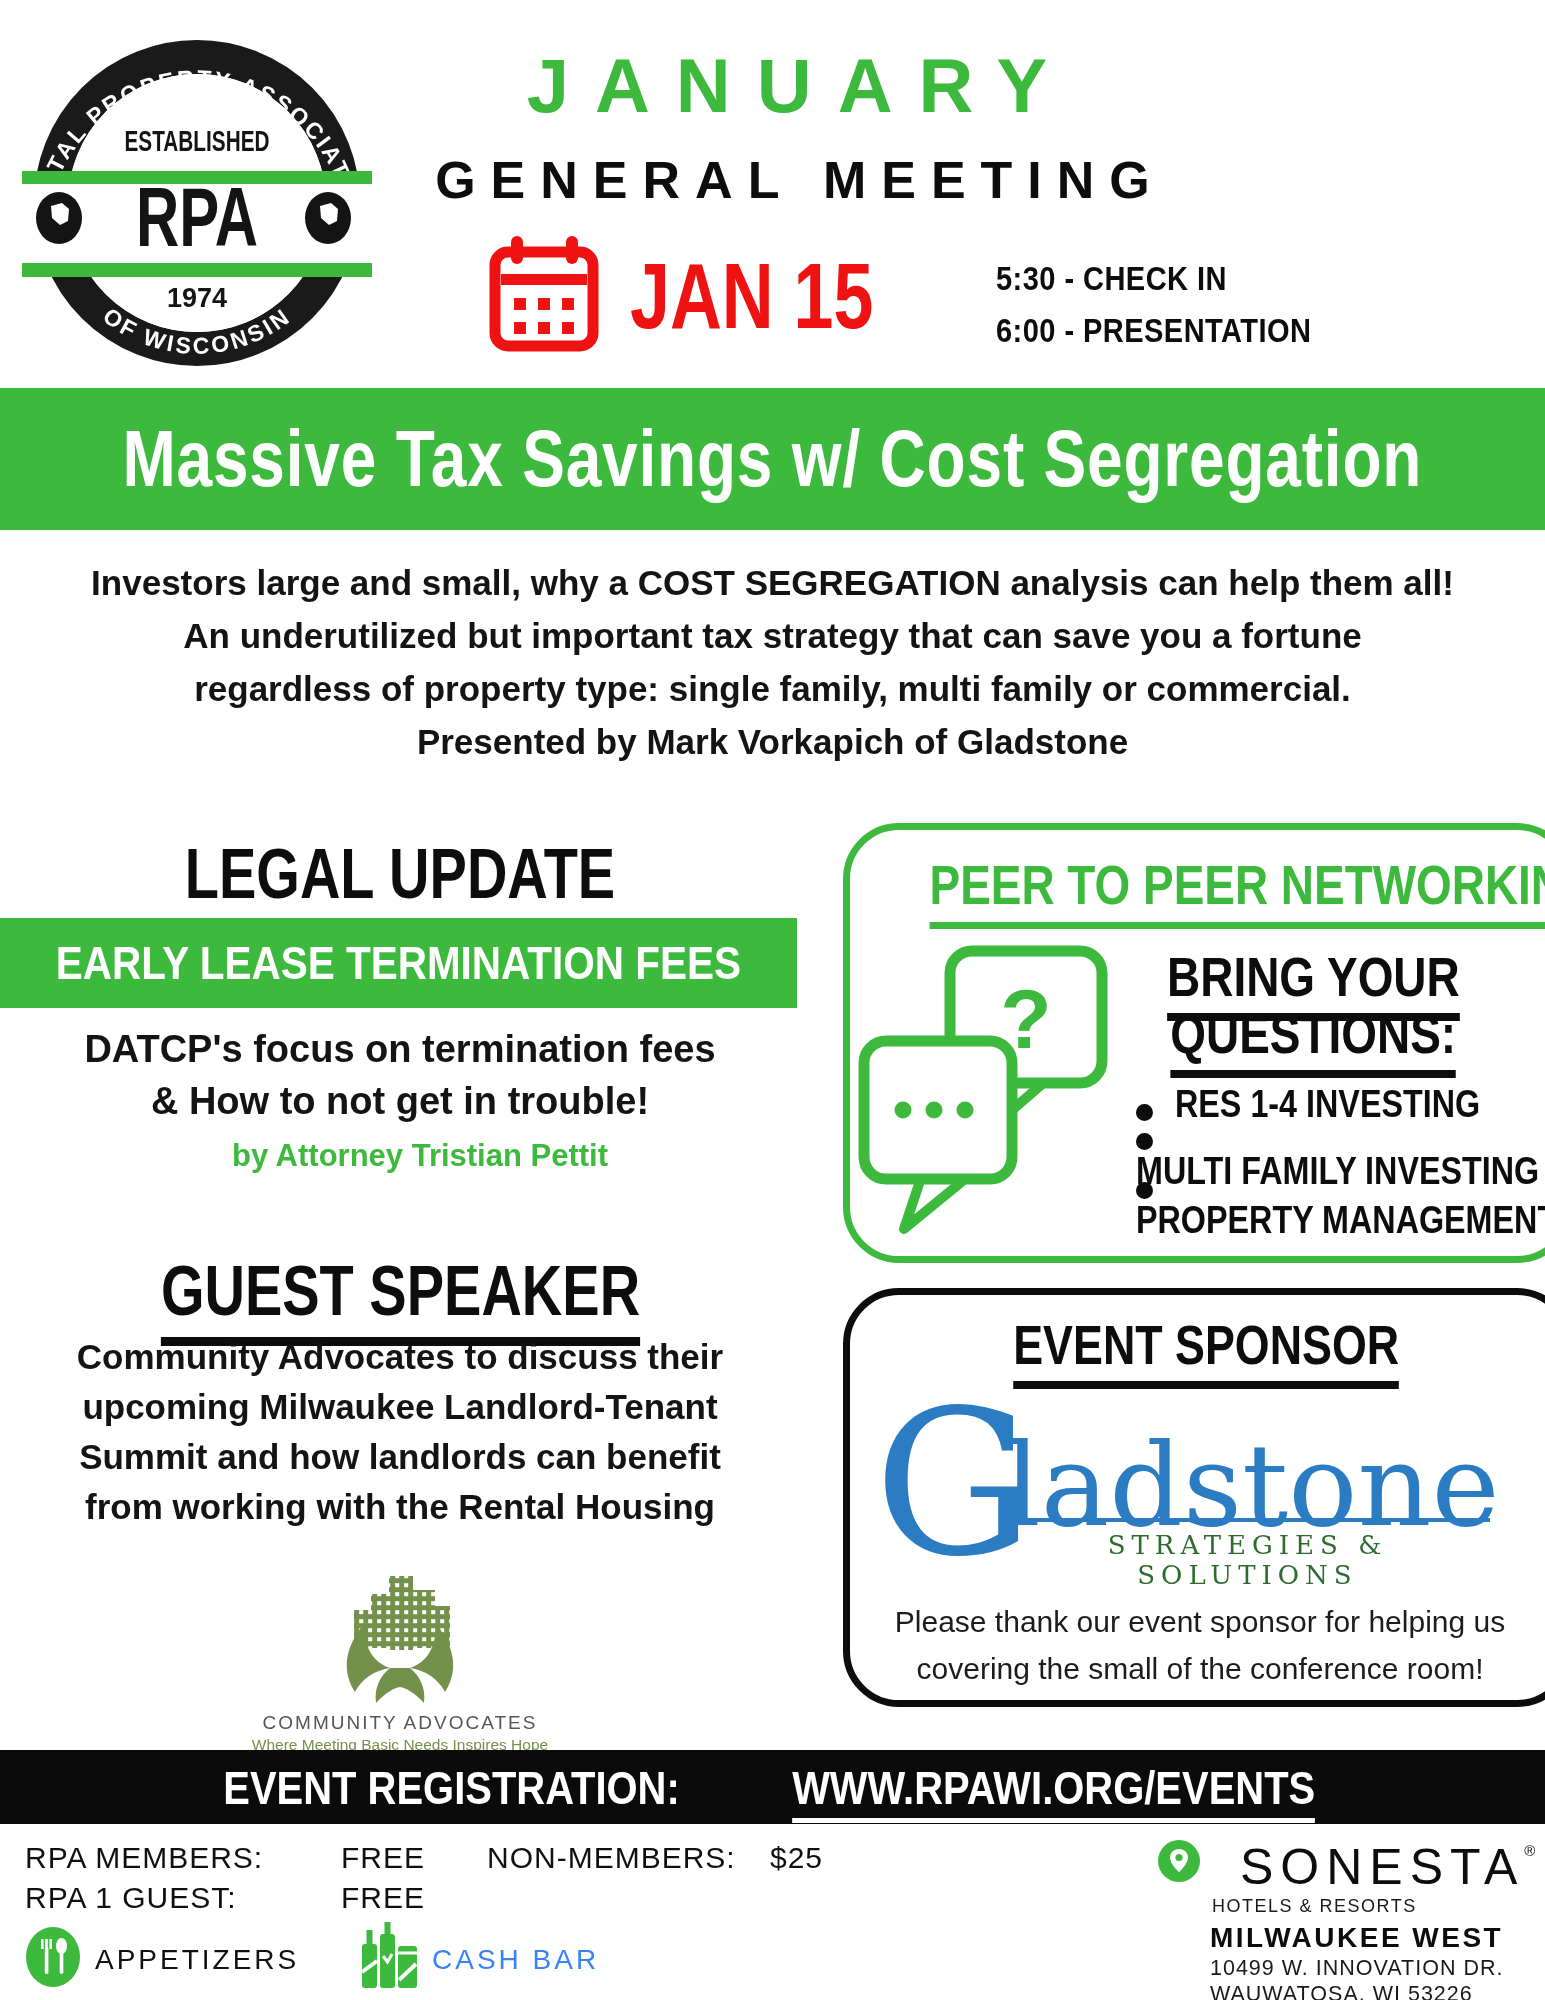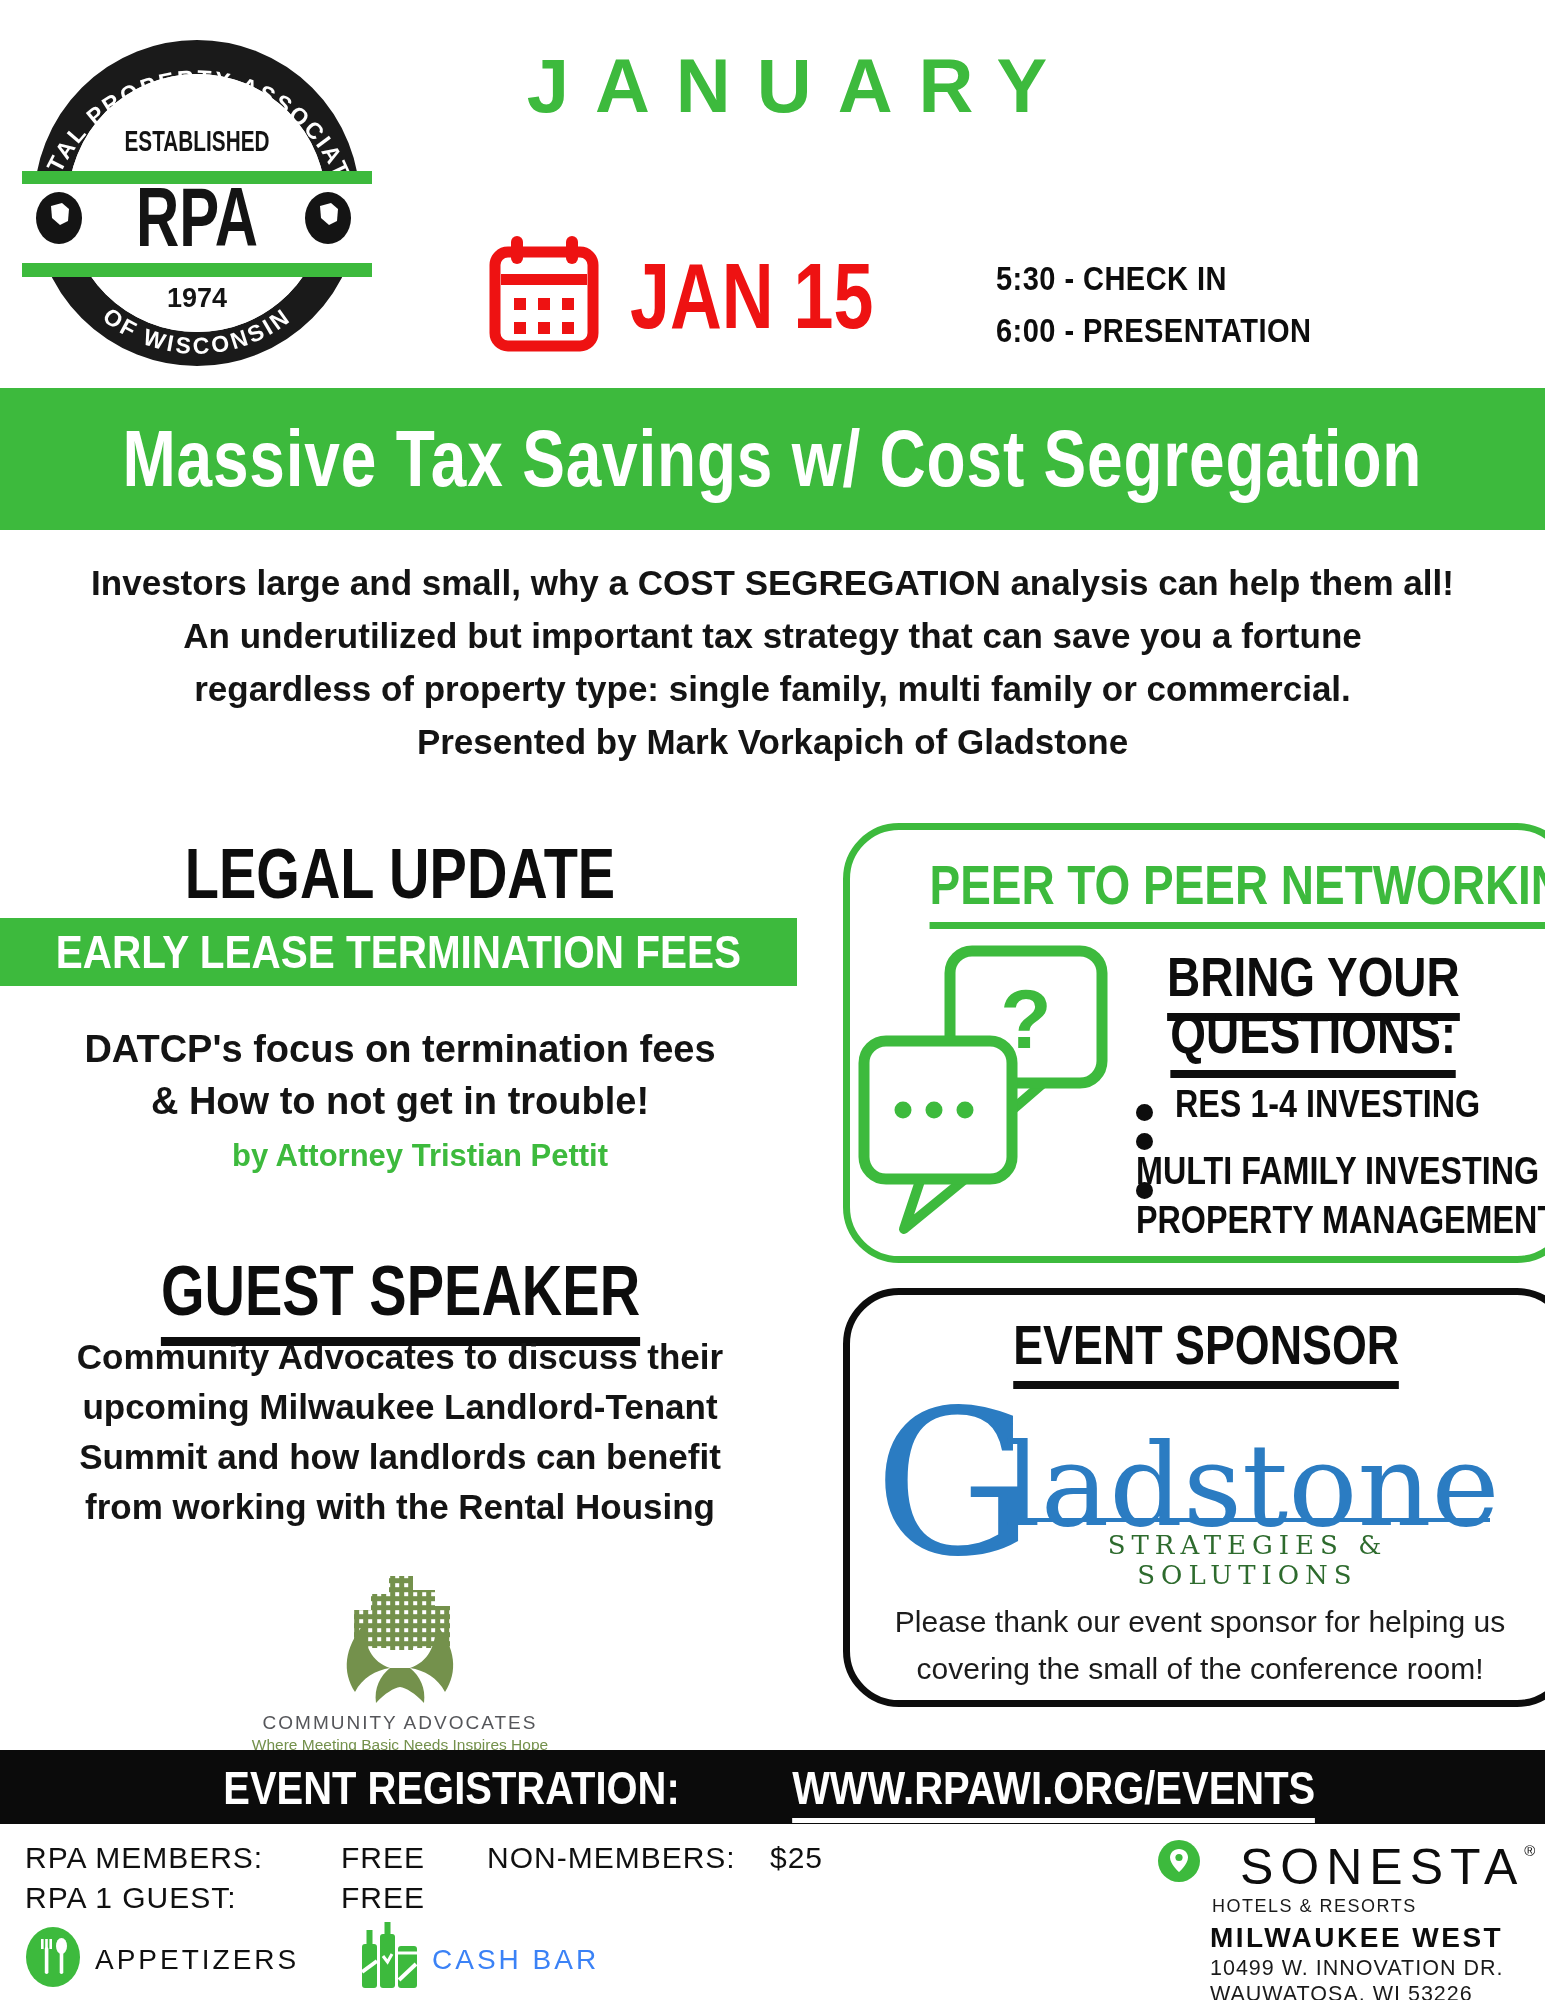--- a/index.html
+++ b/index.html
@@ -11,21 +11,21 @@
   .condL{display:inline-block;transform-origin:left center;white-space:nowrap;}
   .b{font-weight:bold;}
   .green{color:#3dba3d;}
   .red{color:#ee1212;}
   .white{color:#fff;}
   .ulk{border-bottom:9px solid #0d0d0d;padding-bottom:7px;}
   .ulk7{border-bottom:8px solid #0d0d0d;padding-bottom:5px;}
   .ulg{border-bottom:7px solid #3dba3d;padding-bottom:6px;}
   .ulw{border-bottom:5px solid #ffffff;padding-bottom:4px;}
   .banner{left:0;top:388px;width:1545px;height:142px;background:#3dba3d;display:flex;align-items:center;justify-content:center;}
-  .eltbar{left:0;top:918px;width:797px;height:68px;background:#3dba3d;display:flex;align-items:center;justify-content:center;}
+  .eltbar{left:0;top:918px;width:797px;height:90px;background:#3dba3d;display:flex;align-items:center;justify-content:center;}
   .box{border-radius:56px;background:#fff;}
   .peerbox{left:843px;top:823px;width:716px;height:426px;border:7px solid #3dba3d;}
   .sponbox{left:843px;top:1288px;width:716px;height:405px;border:7px solid #0d0d0d;}
   .regbar{left:0;top:1750px;width:1545px;height:74px;background:#0b0b0b;display:flex;align-items:center;justify-content:center;gap:26px;}
   .bullet-dot{width:17px;height:17px;border-radius:50%;background:#0d0d0d;display:inline-block;margin-right:22px;vertical-align:middle;}
   .price{font-size:30px;letter-spacing:1px;color:#101010;}
   .serif{font-family:"DejaVu Serif",serif;}
 </style>
 </head>
 <body>
@@ -51,20 +51,23 @@
     <ellipse cx="306" cy="178" rx="23" ry="26" fill="#141414"></ellipse>
     <path d="M298 166 l11 -3 l7 6 l-1 12 l-8 4 l-8 -7 z" fill="#ffffff"></path>
     <text x="175" y="206" text-anchor="middle" font-family="Liberation Sans, sans-serif" font-weight="bold" font-size="84" fill="#141414" textLength="122" lengthAdjust="spacingAndGlyphs">RPA</text>
     <rect x="0" y="223" width="350" height="14" fill="#3dba3d"></rect>
     <text x="175" y="267" text-anchor="middle" font-family="Liberation Sans, sans-serif" font-weight="bold" font-size="27" fill="#141414">1974</text>
   </svg>
 
   <div class="abs c" style="left:420px;top:42px;width:760px;">
     <span class="b green" style="font-size:76px;letter-spacing:26px;text-indent:26px;">JANUARY</span>
   </div>
+  <div class="abs c" style="left:380px;top:150px;width:840px;">
+    <span class="b" style="font-size:52px;letter-spacing:15px;color:#0d0d0d;">GENERAL MEETING</span>
+  </div>
 
   <svg class="abs" style="left:486px;top:236px;" width="116" height="118" viewBox="0 0 116 118">
     <rect x="25" y="0" width="12" height="28" rx="6" fill="#ee1212"></rect>
     <rect x="80" y="0" width="12" height="28" rx="6" fill="#ee1212"></rect>
     <rect x="9" y="16" width="98" height="94" rx="13" fill="none" stroke="#ee1212" stroke-width="11"></rect>
     <rect x="15" y="38" width="86" height="11" fill="#ee1212"></rect>
     <rect x="28" y="62" width="12" height="12" fill="#ee1212"></rect>
     <rect x="52" y="62" width="12" height="12" fill="#ee1212"></rect>
     <rect x="76" y="62" width="12" height="12" fill="#ee1212"></rect>
     <rect x="28" y="86" width="12" height="12" fill="#ee1212"></rect>

